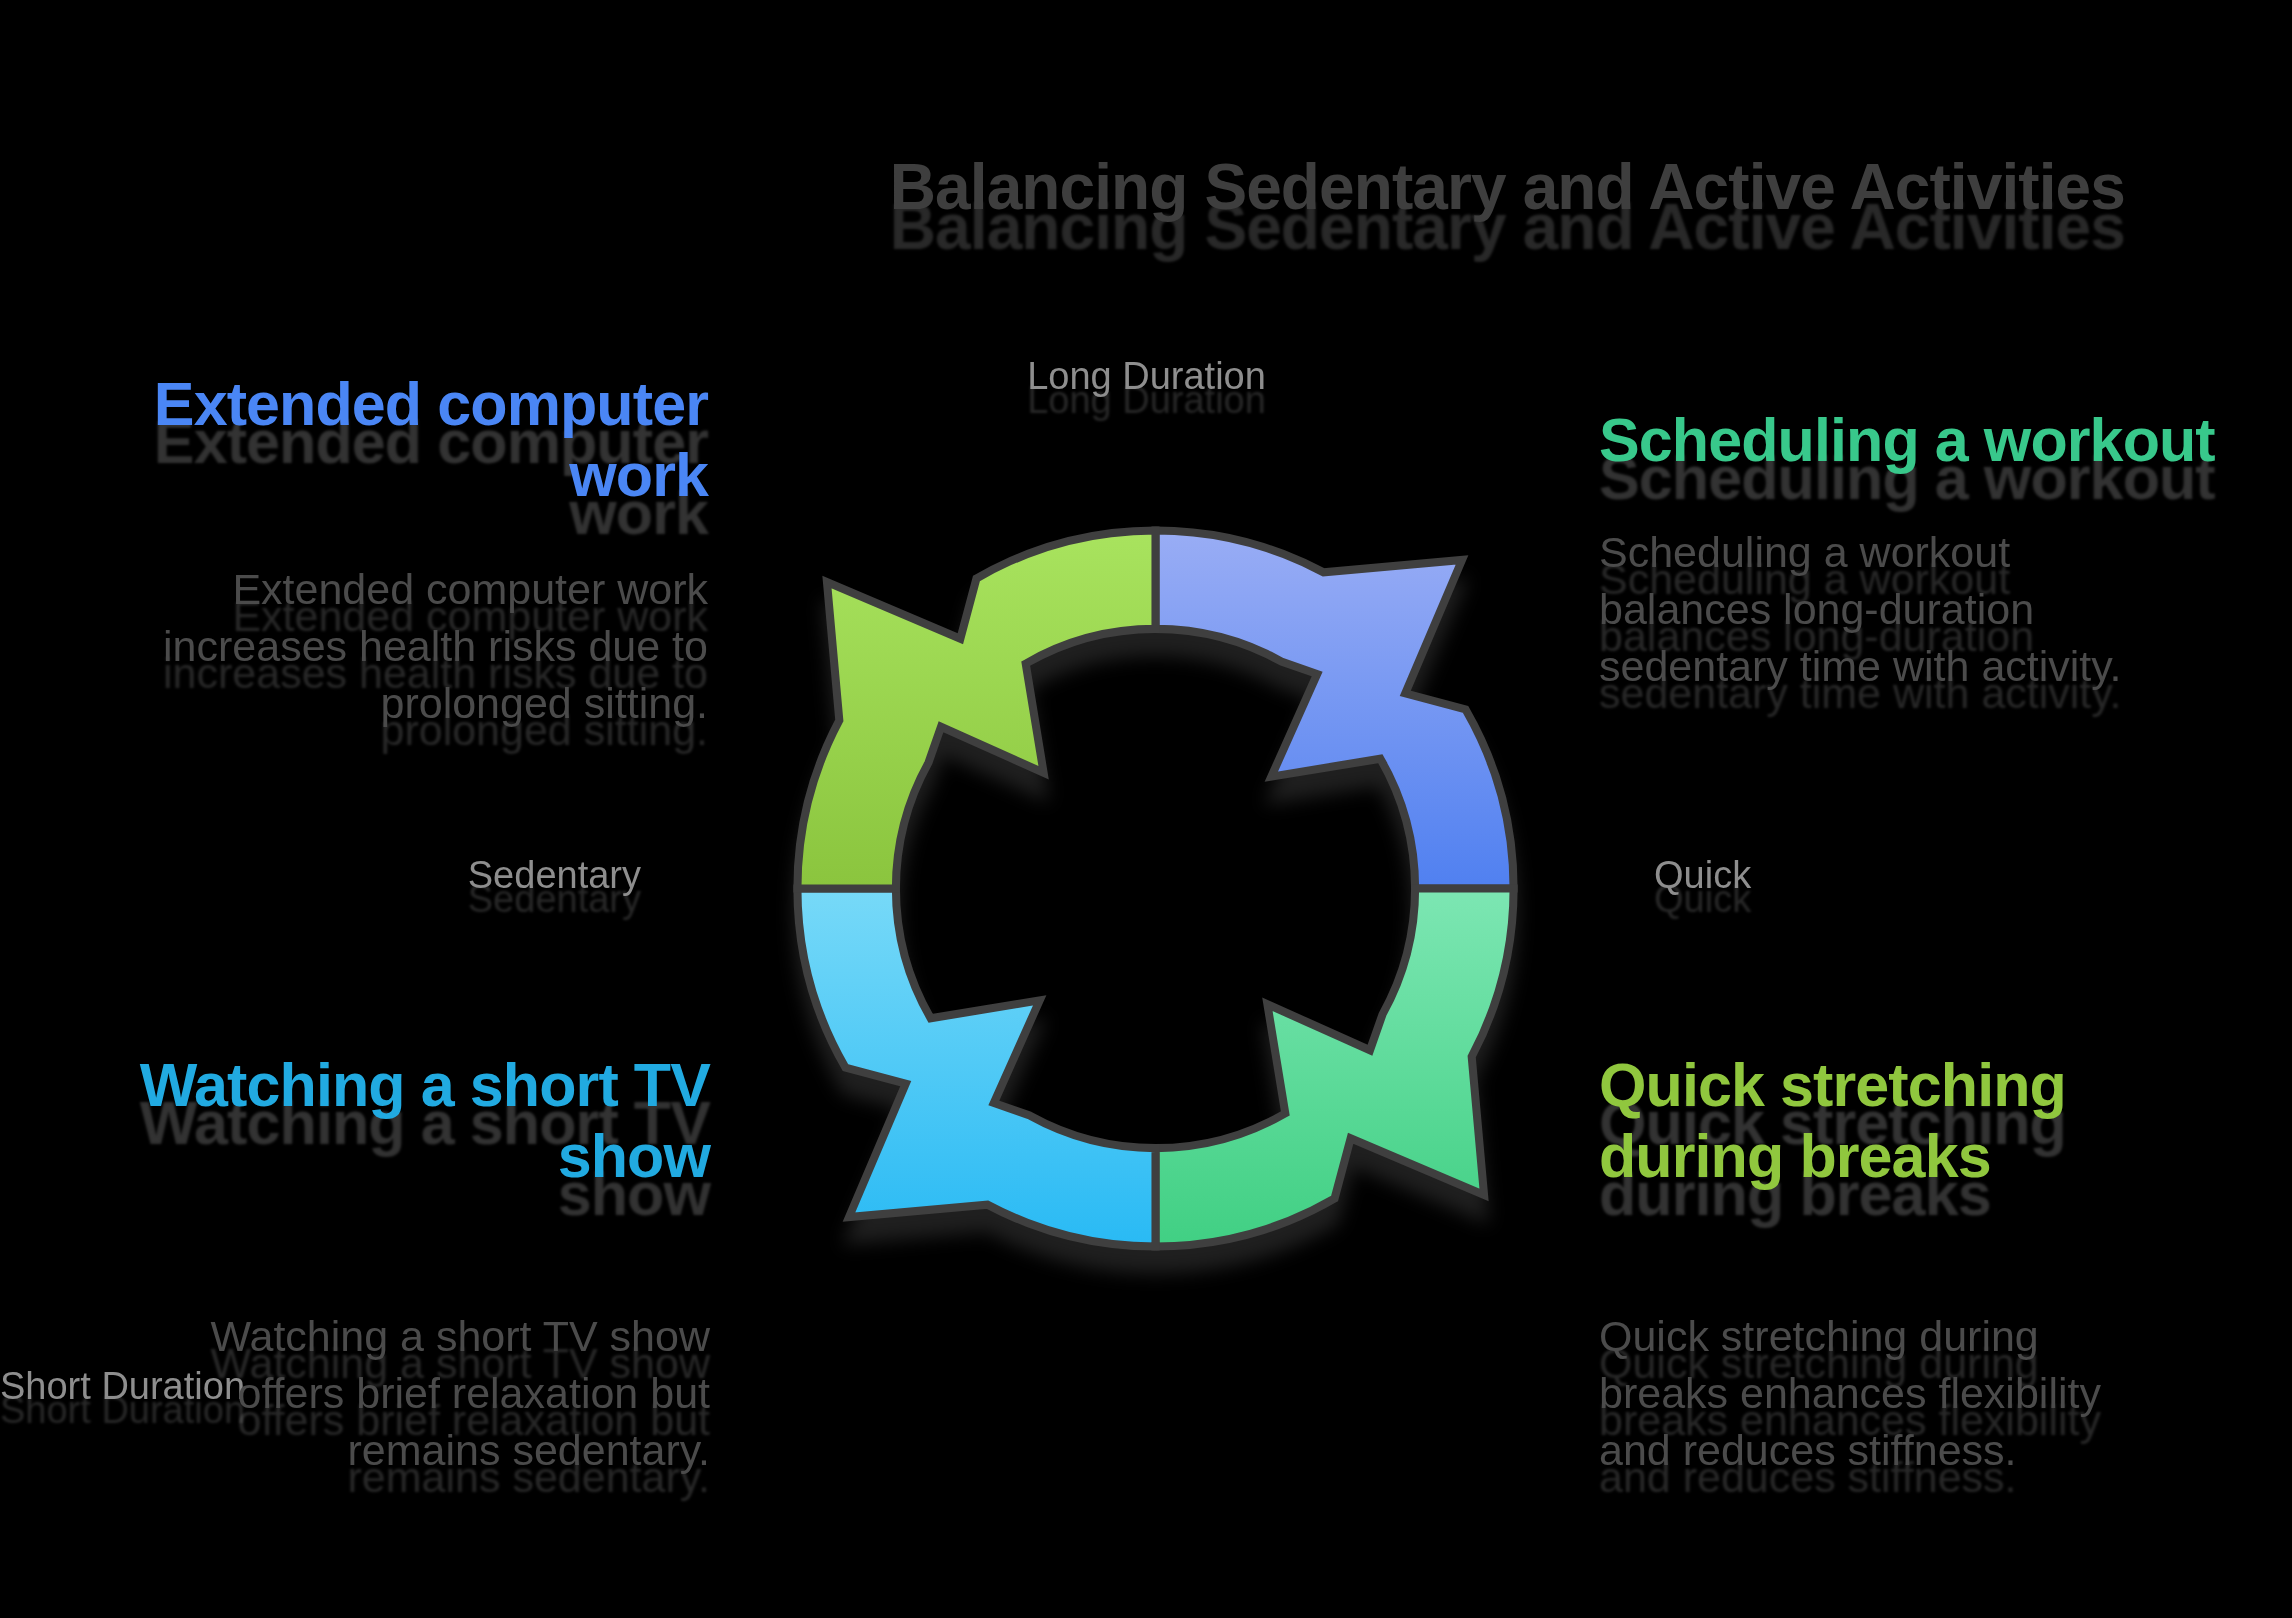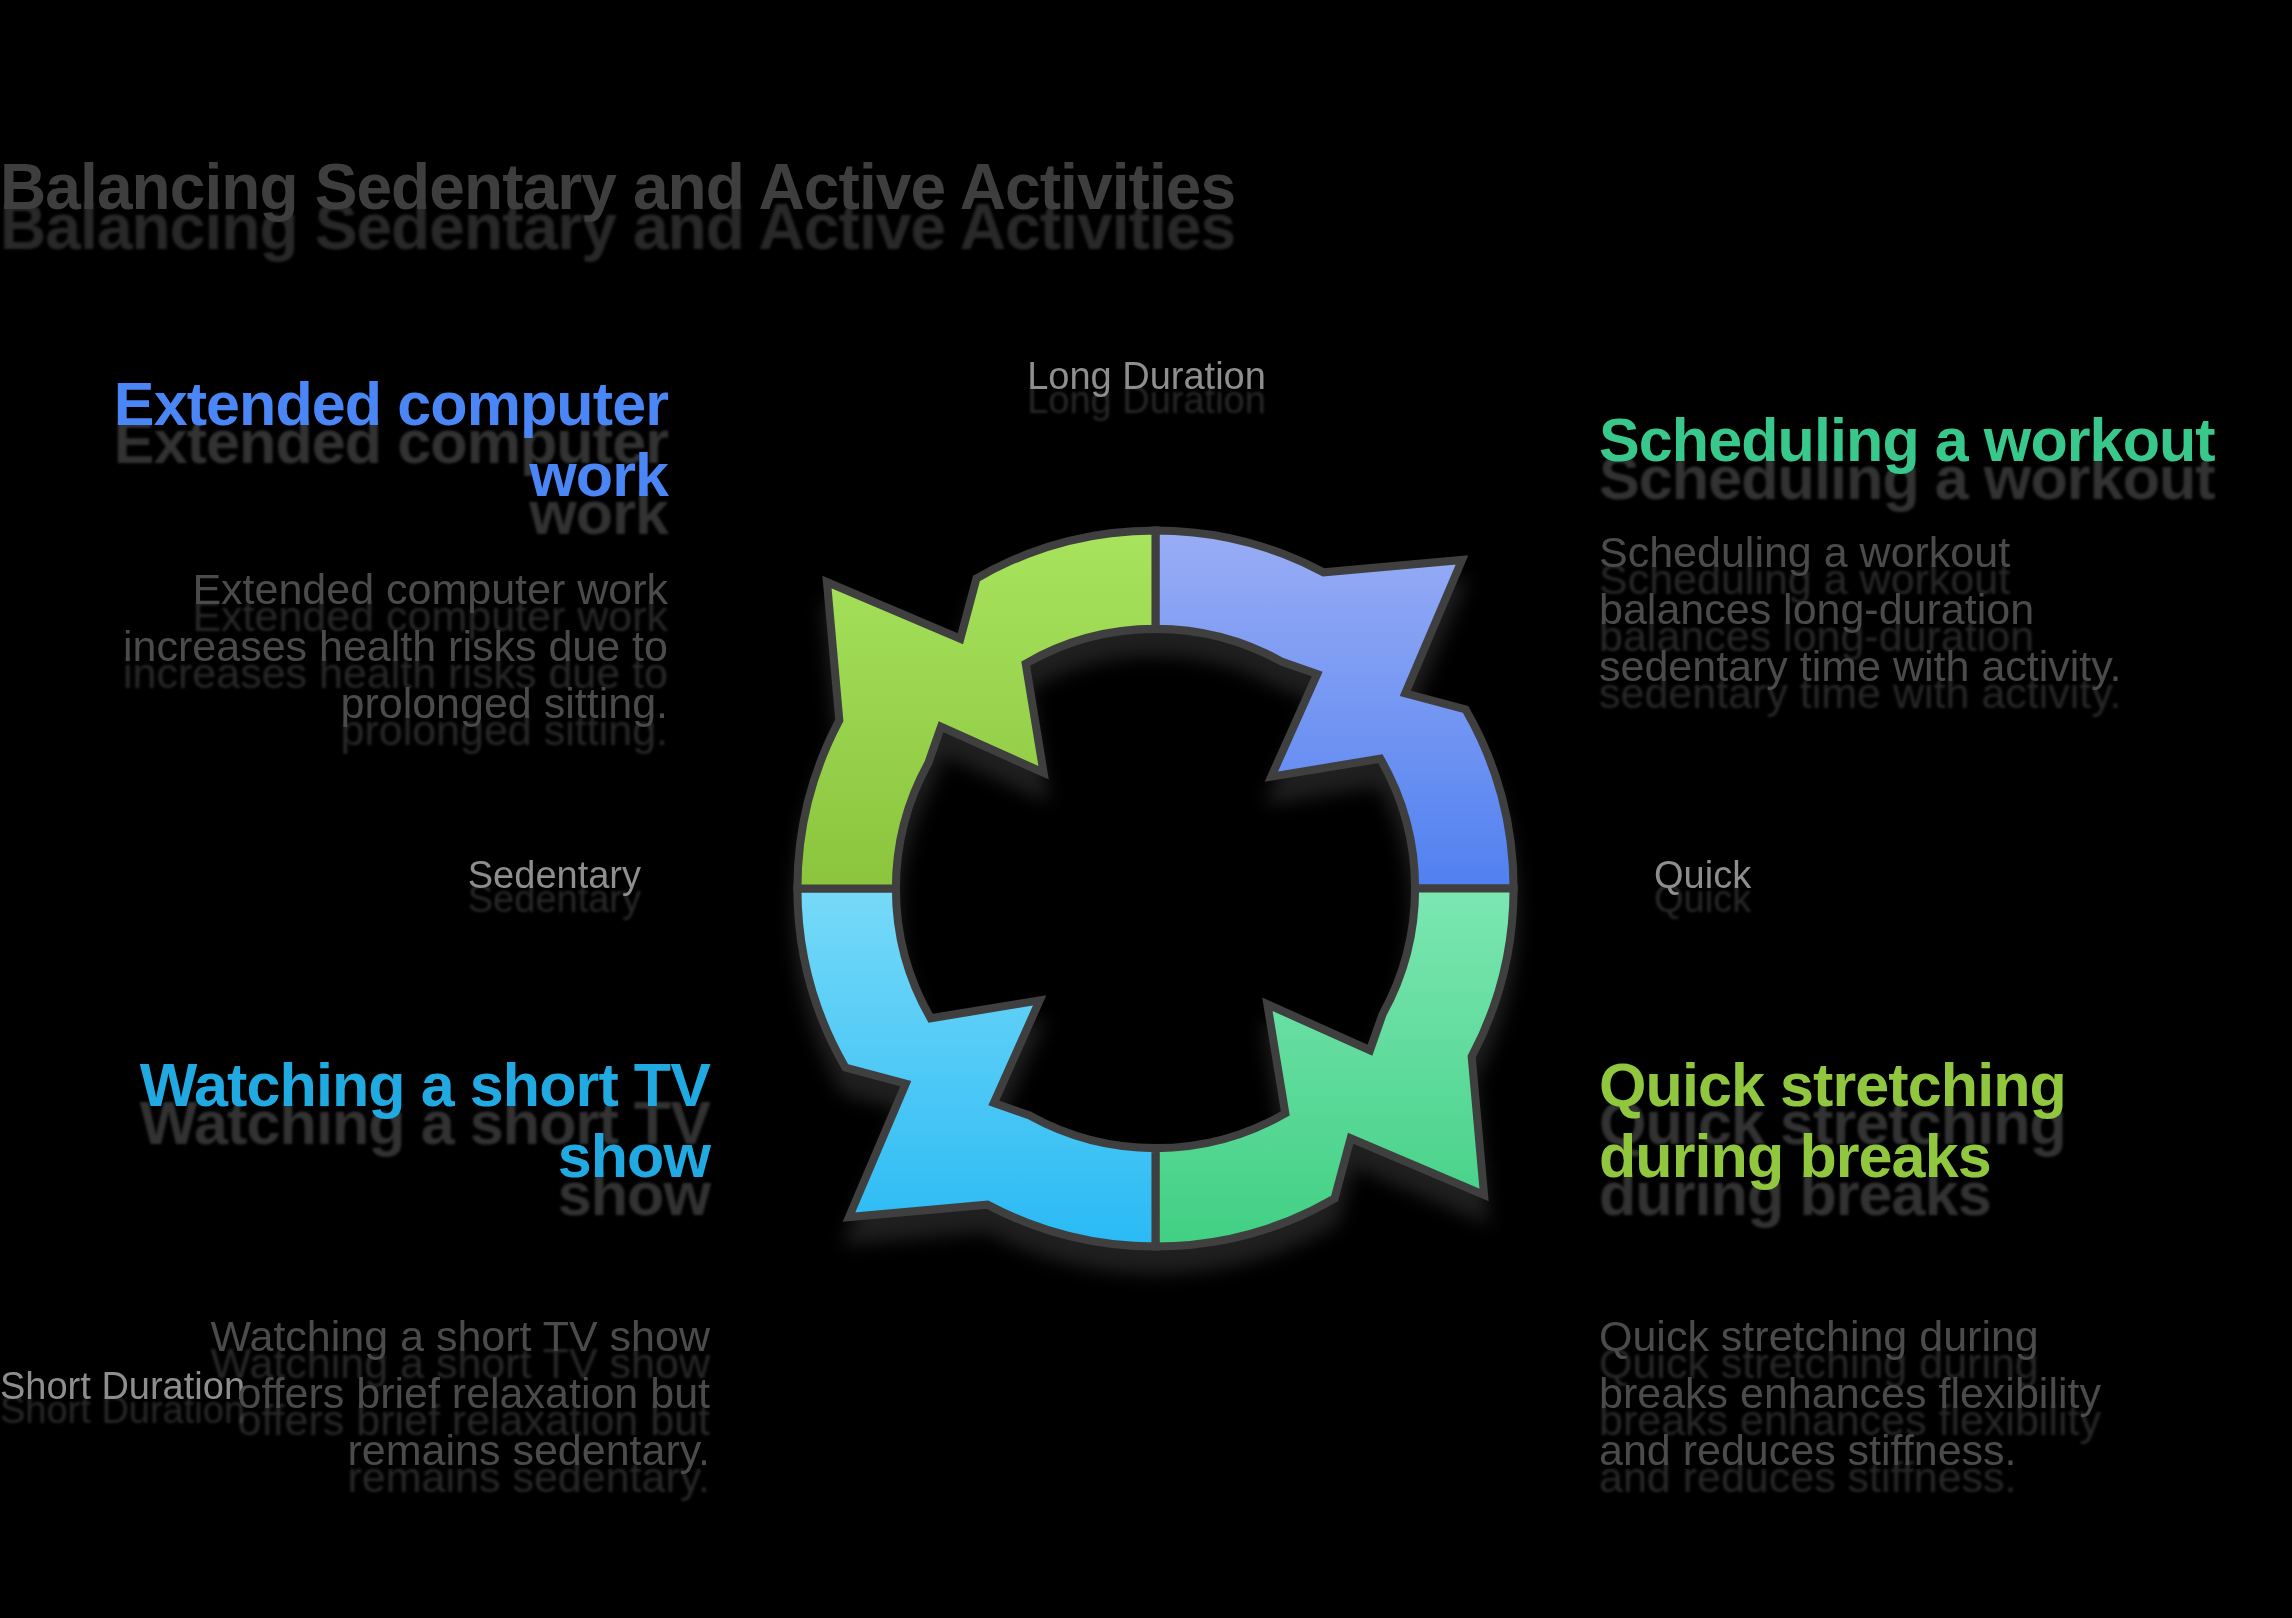--- a/index.html
+++ b/index.html
@@ -7,38 +7,38 @@
     position:relative;
     width:2293px;height:1618px;
     background:#000;
     overflow:hidden;
     font-family:"Liberation Sans","DejaVu Sans",sans-serif;
   }
   .sh{ text-shadow:0 0.62em 2.7px rgba(255,255,255,0.16); }
 
   .page-title{
     position:absolute; left:0; top:150px; width:2125px;
-    text-align:left;
+    text-align:right;
     font-size:64px; font-weight:bold; letter-spacing:-0.9px;
     color:#3E3E3E;
   }
 
   .axis-label{
     position:absolute;
     font-size:38px; font-weight:500;
     color:#8E8E8E;
     white-space:nowrap;
   }
   .axis-top   { left:0; top:355px;  width:2293px; text-align:center; }
   .axis-bottom{ left:0; top:1365px; width:2170px; text-align:left; }
   .axis-left  { right:1652px; top:854px; text-align:right; }
   .axis-right { left:1654px;  top:854px; }
 
   .quad{ position:absolute; }
-  .quad.tl{ right:1625px; top:369px;  width:627px; text-align:right; }
+  .quad.tl{ right:1585px; top:369px;  width:627px; text-align:right; }
   .quad.tr{ left:1599px;  top:405px;  width:681px; text-align:left;  }
   .quad.bl{ right:1583px; top:1050px; width:627px; text-align:right; }
   .quad.br{ left:1599px;  top:1050px; width:627px; text-align:left;  }
 
   .q-heading{
     font-size:61px; font-weight:bold; line-height:1.16;
     letter-spacing:-0.9px;
     white-space:pre-line;
     text-shadow:0 0.62em 2.7px rgba(255,255,255,0.20);
   }

